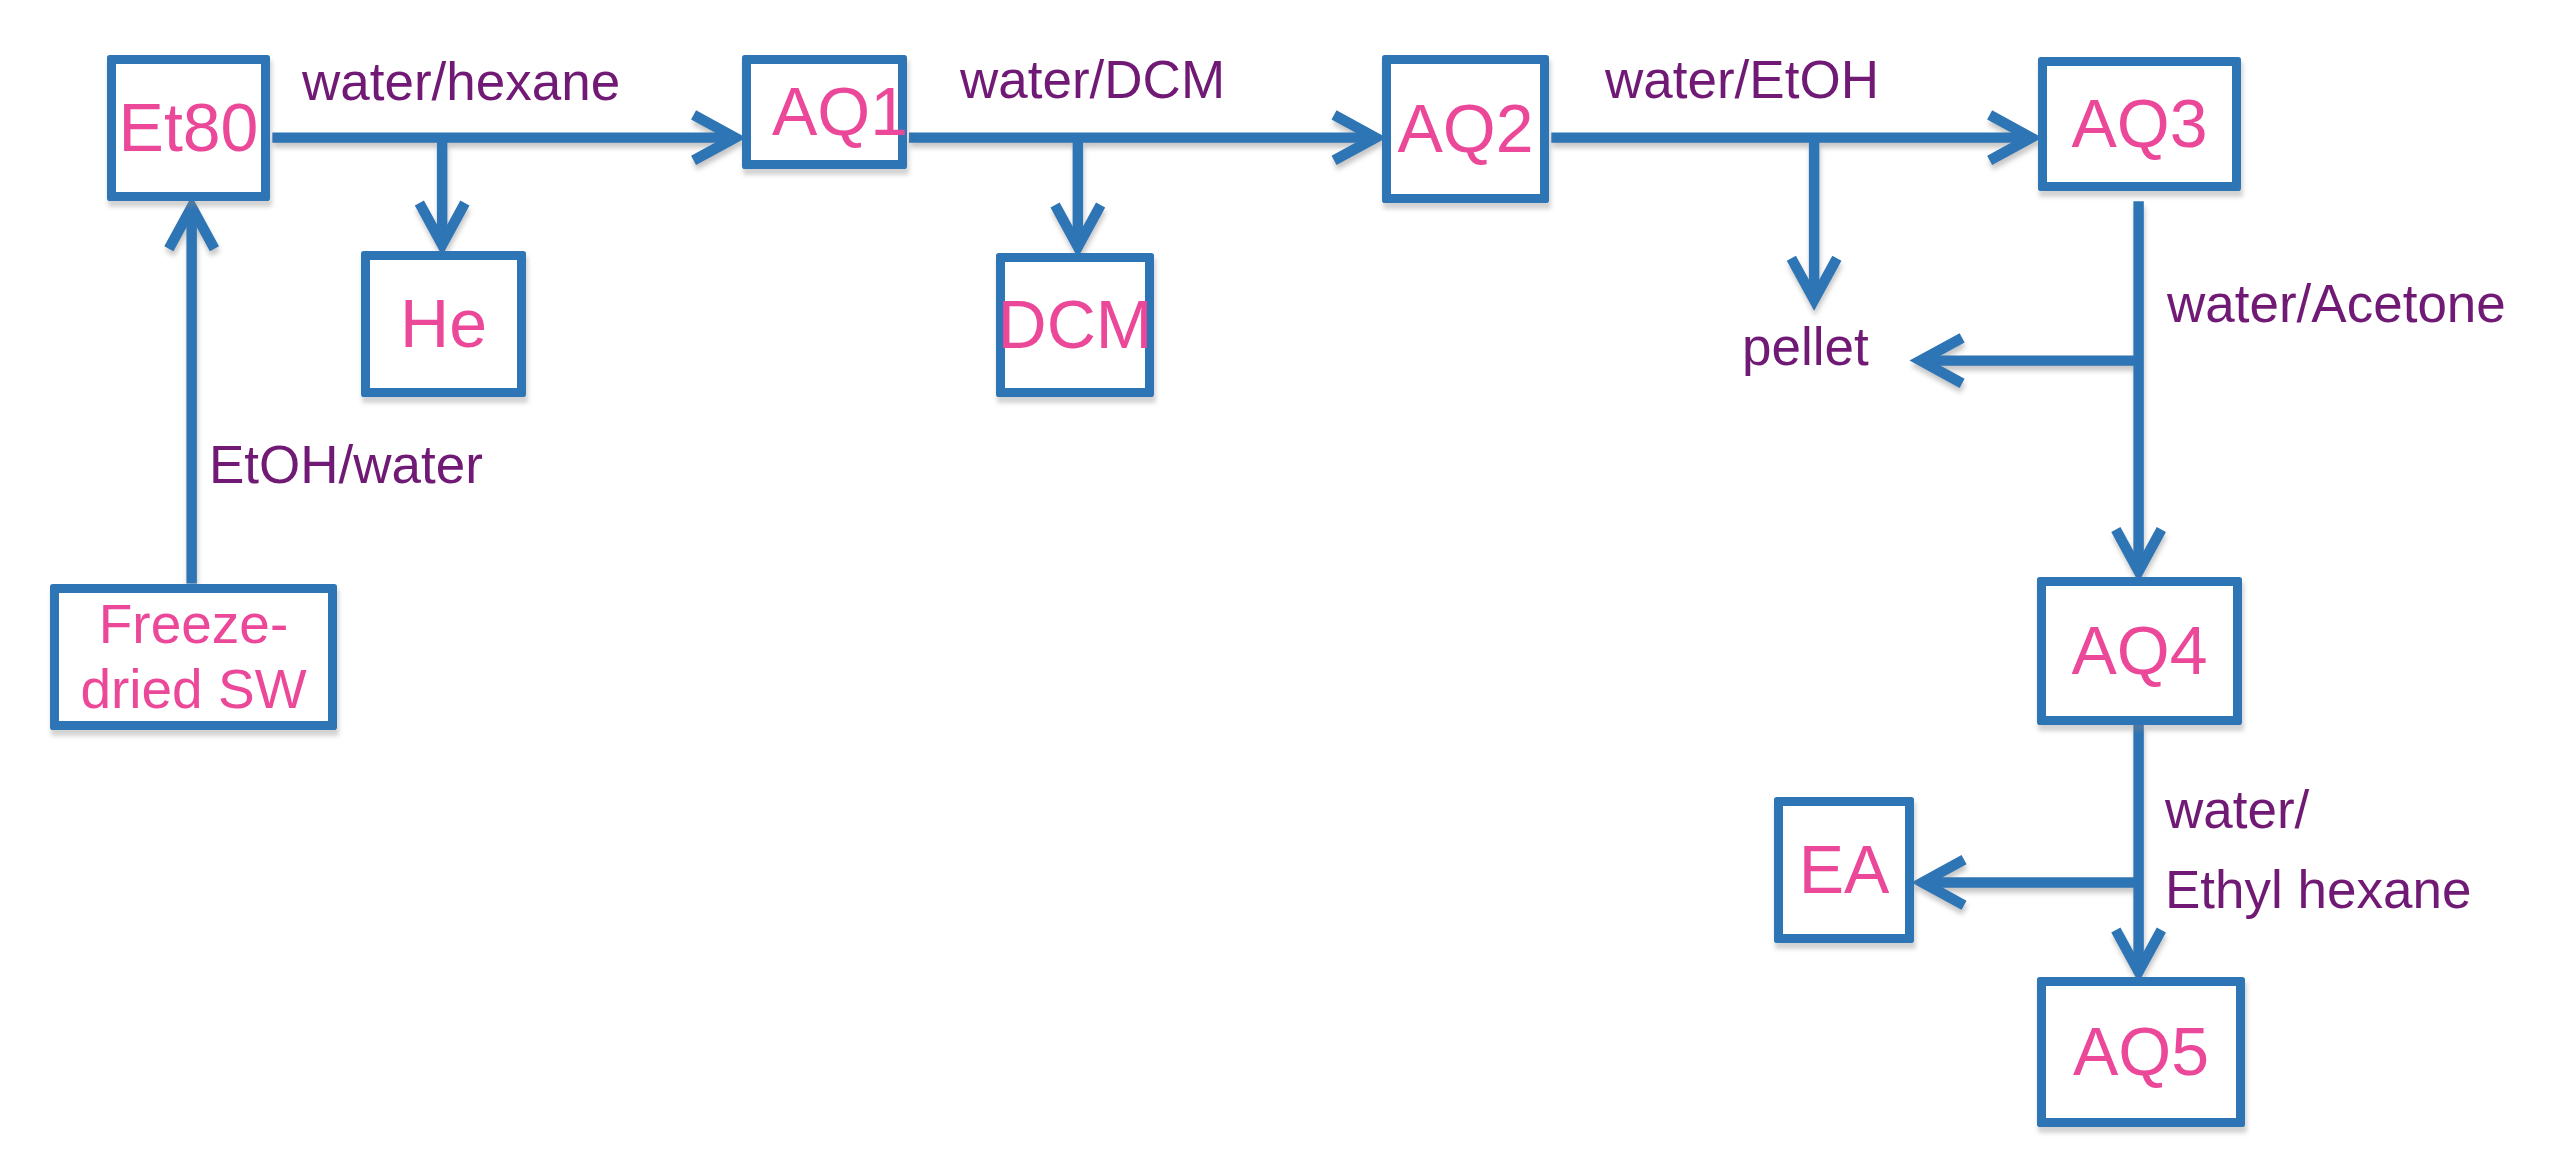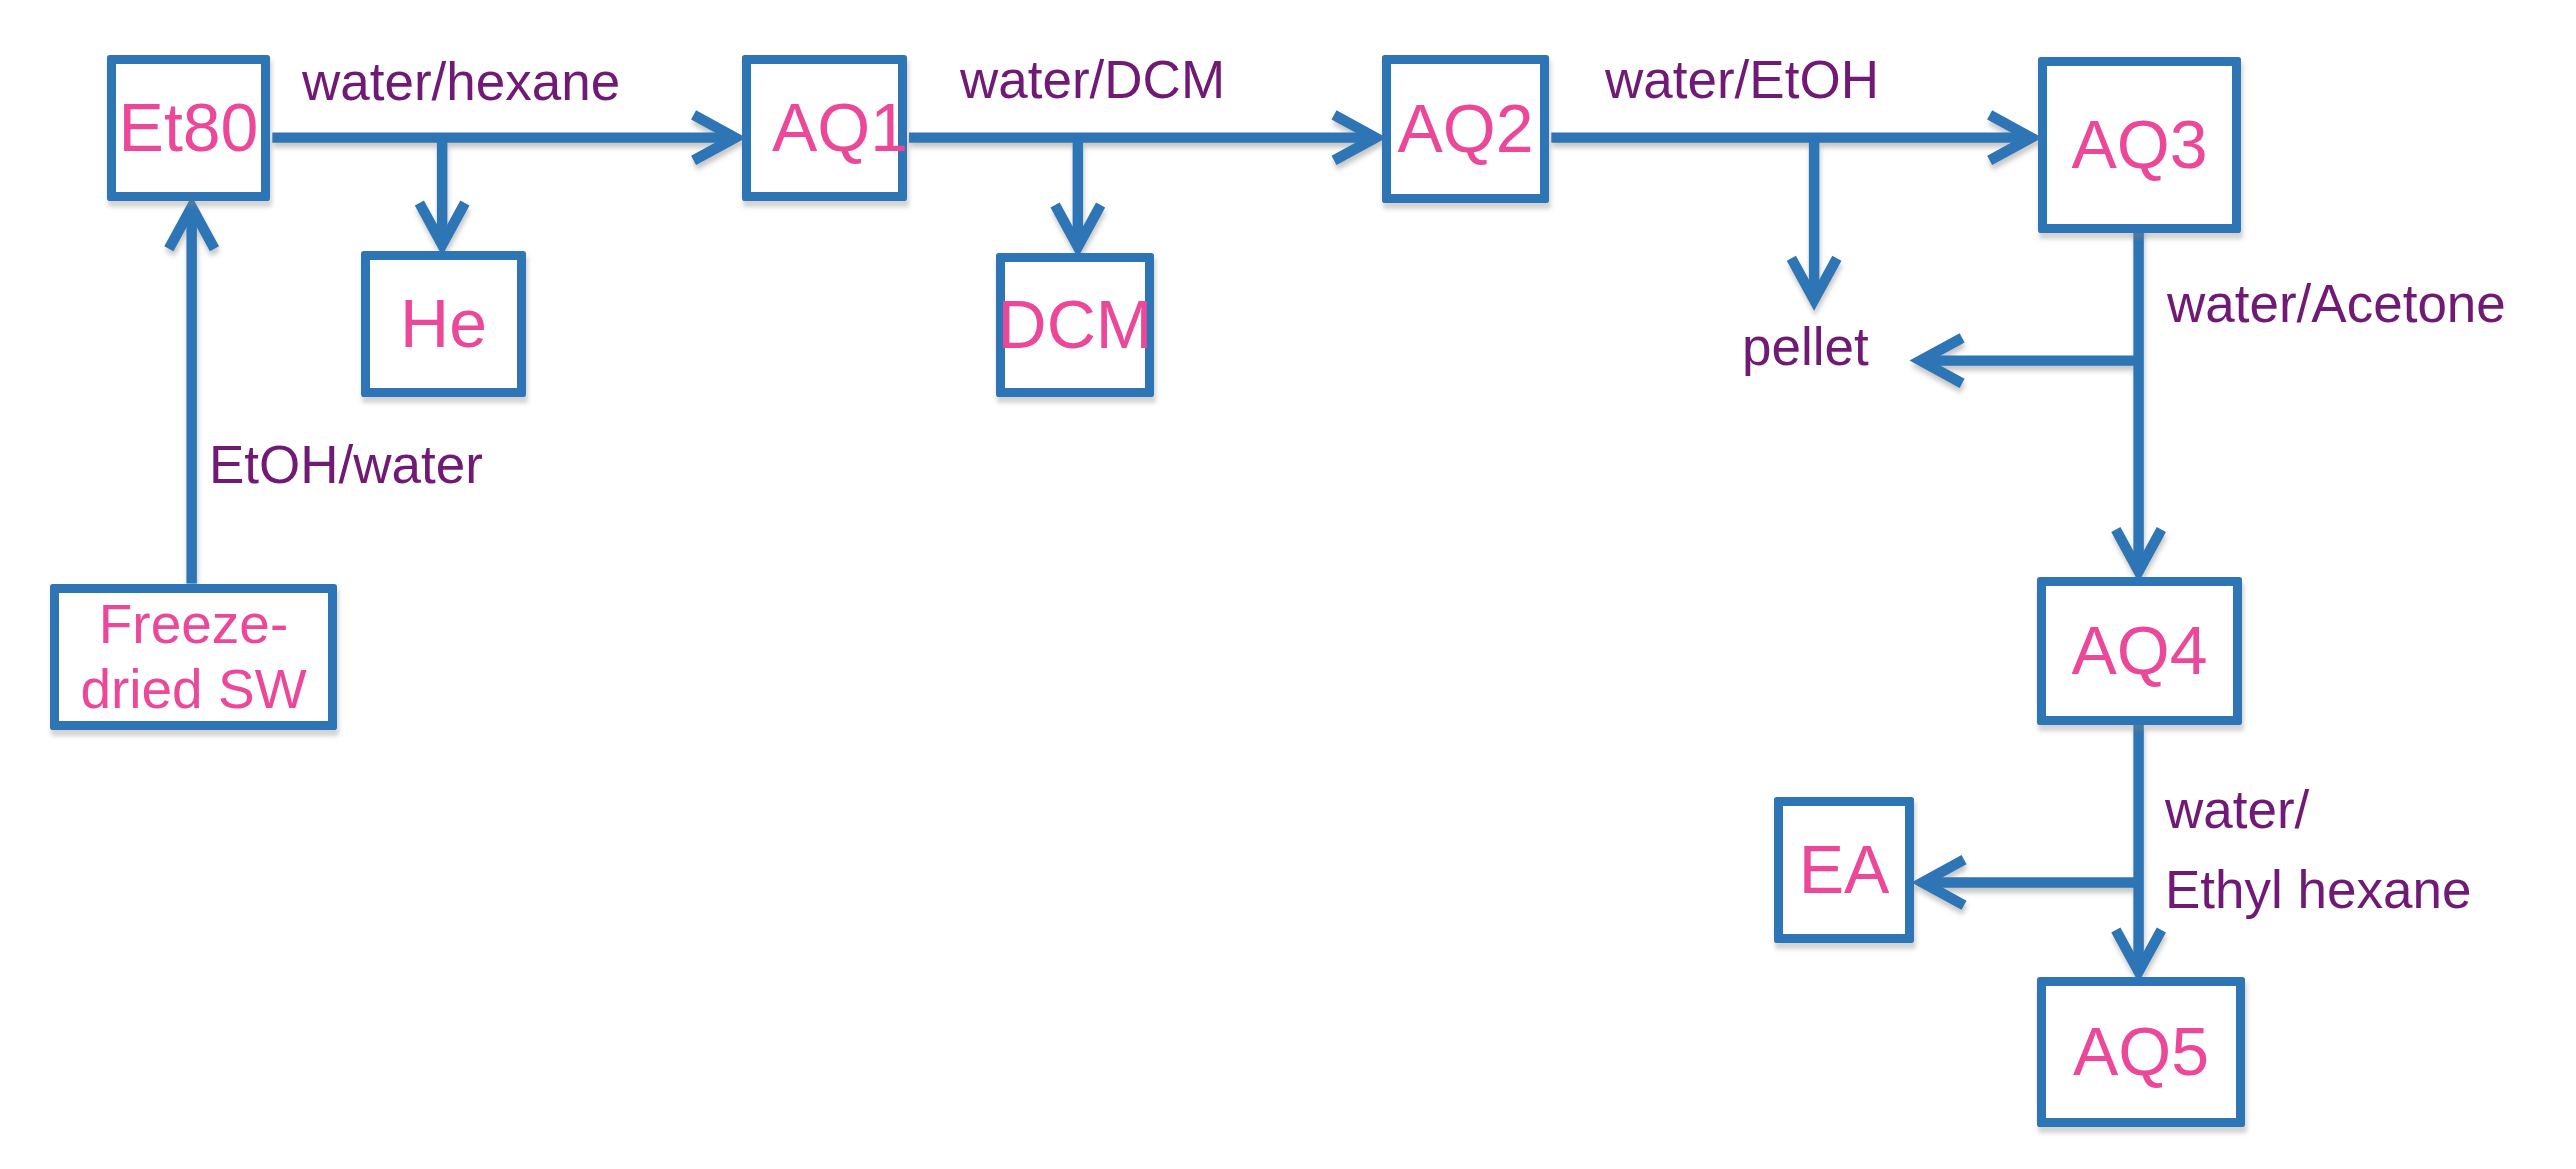--- a/index.html
+++ b/index.html
@@ -120,27 +120,27 @@
     <g>
       <line x1="2254" y1="930" x2="2030" y2="930"></line>
       <polyline points="2070,906 2026,930 2070,954"></polyline>
     </g>
   </svg>
 
   <div class="node" style="left:107px; top:55px; width:163px; height:146px;">Et80</div>
 
   <div class="node" style="left:361px; top:251px; width:165px; height:146px;">He</div>
 
-  <div class="node" style="left:742px; top:55px; width:165px; height:146px;padding-left:31px;">AQ1</div>
+  <div class="node" style="left:742px; top:55px; width:165px; height:114px;padding-left:31px;">AQ1</div>
 
   <div class="node" style="left:996px; top:253px; width:158px; height:144px;">DCM</div>
 
   <div class="node" style="left:1382px; top:55px; width:167px; height:148px;">AQ2</div>
 
-  <div class="node" style="left:2038px; top:57px; width:203px; height:176px;">AQ3</div>
+  <div class="node" style="left:2038px; top:57px; width:203px; height:134px;">AQ3</div>
 
   <div class="node" style="left:2037px; top:577px; width:205px; height:148px;">AQ4</div>
 
   <div class="node" style="left:1774px; top:797px; width:140px; height:146px;">EA</div>
 
   <div class="node" style="left:2037px; top:977px; width:208px; height:150px;">AQ5</div>
 
   <div class="node small-text" style="left:50px; top:584px; width:287px; height:146px;">
     <span>Freeze-</span>
     <span>dried SW</span>

